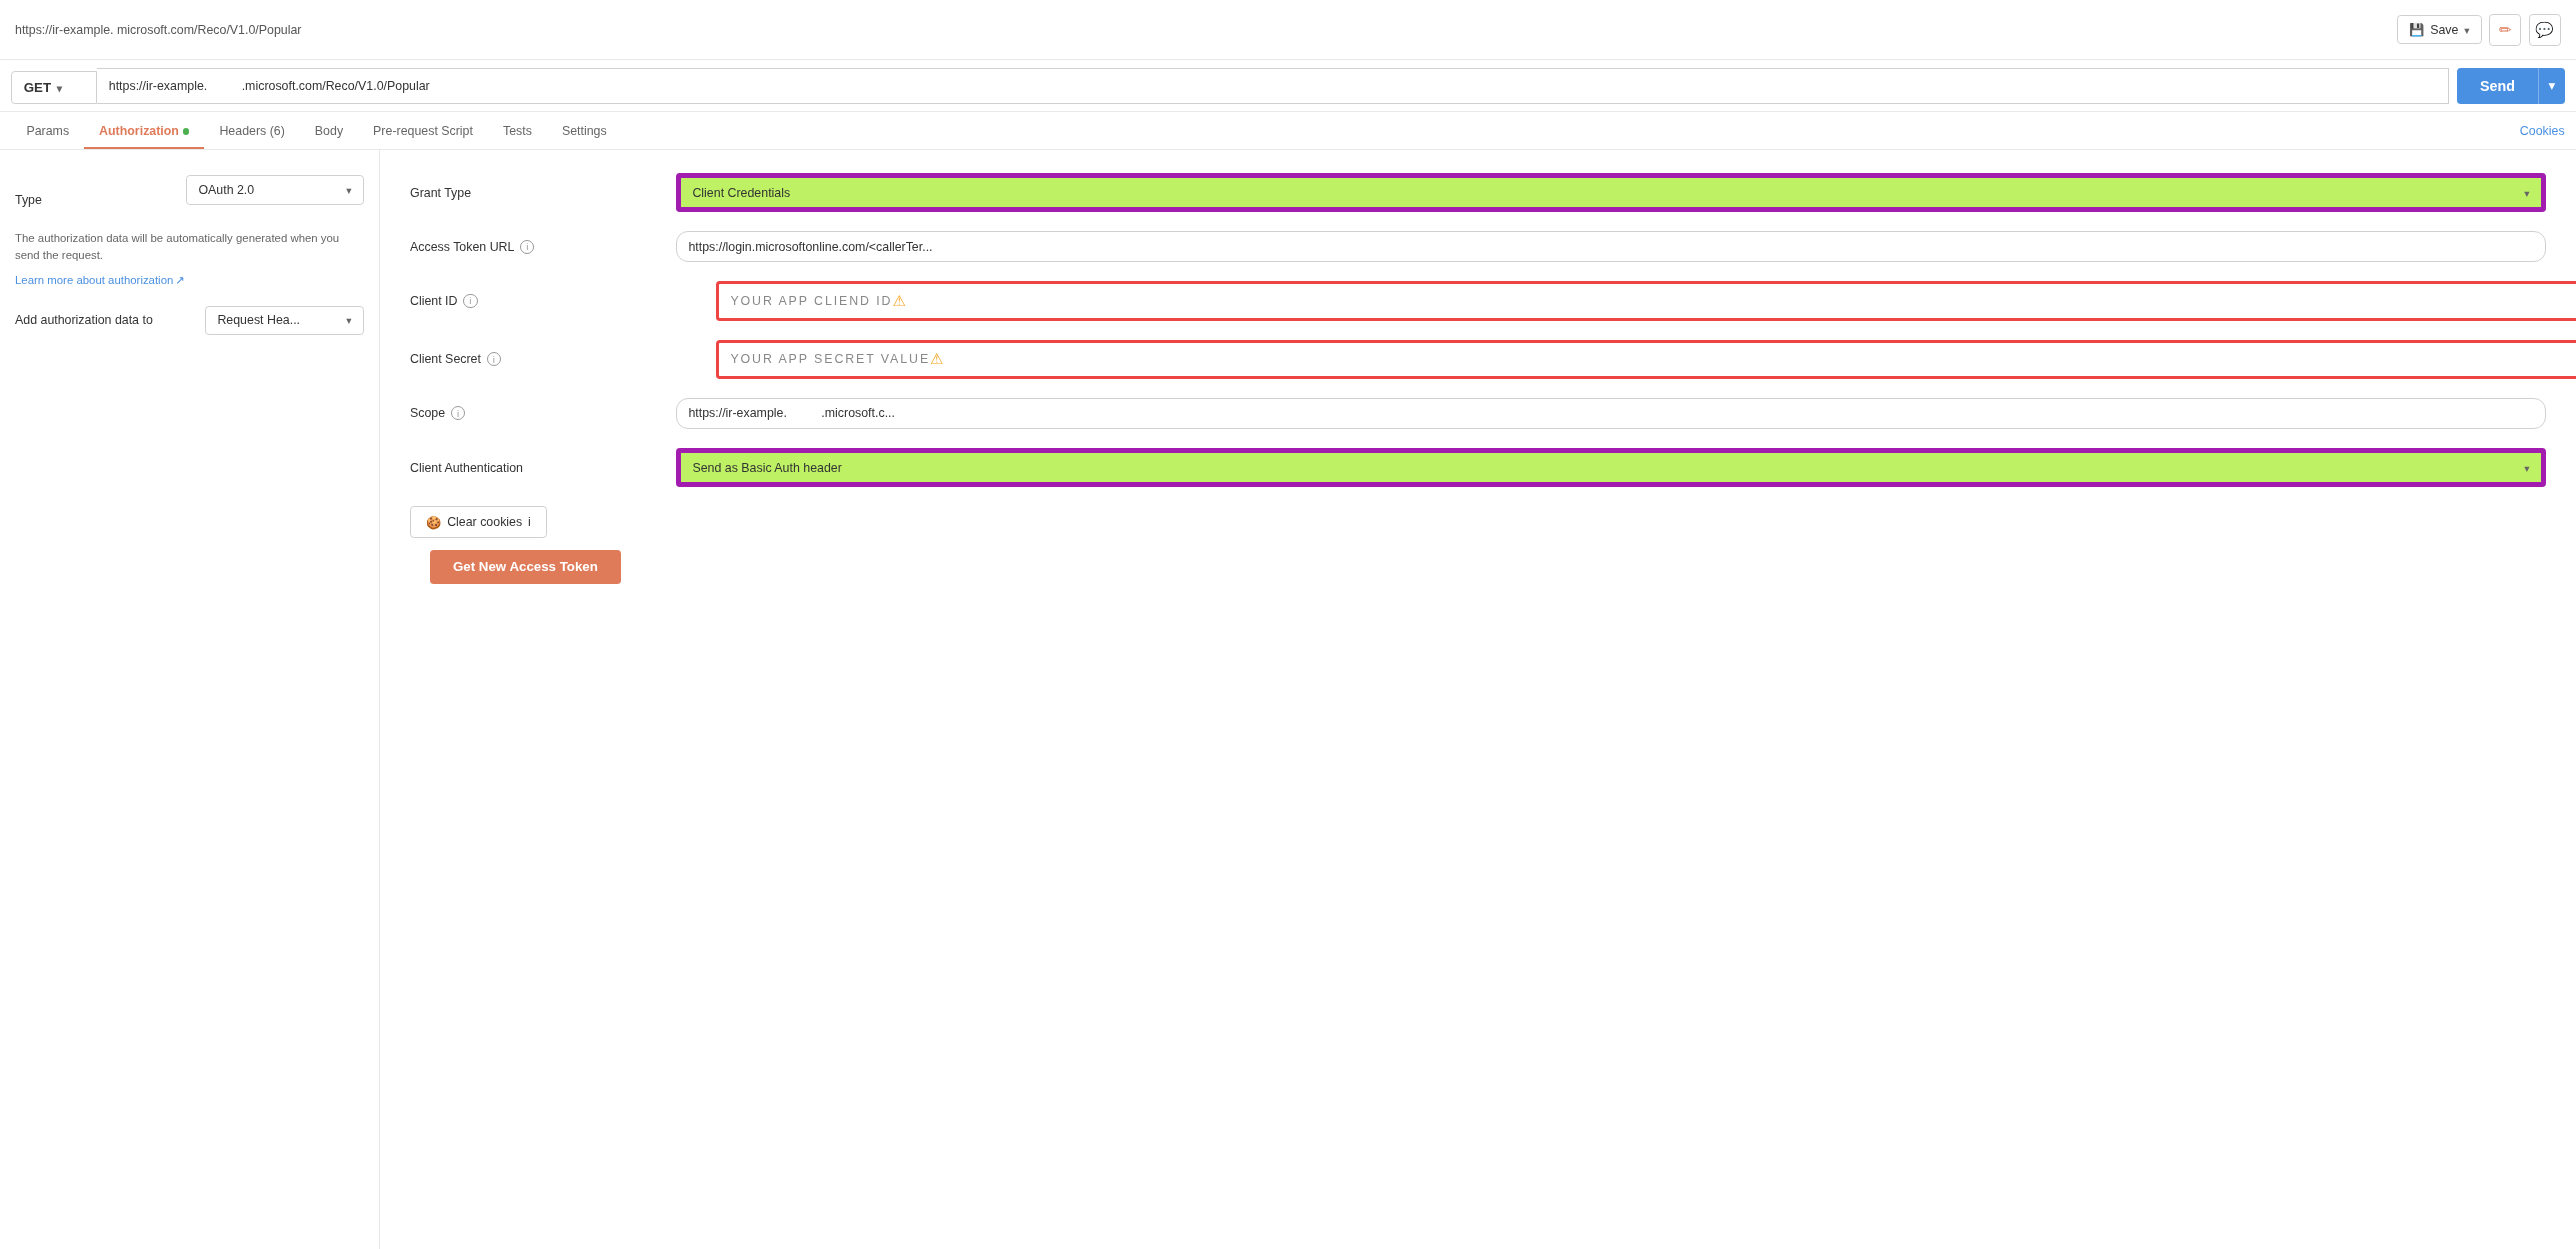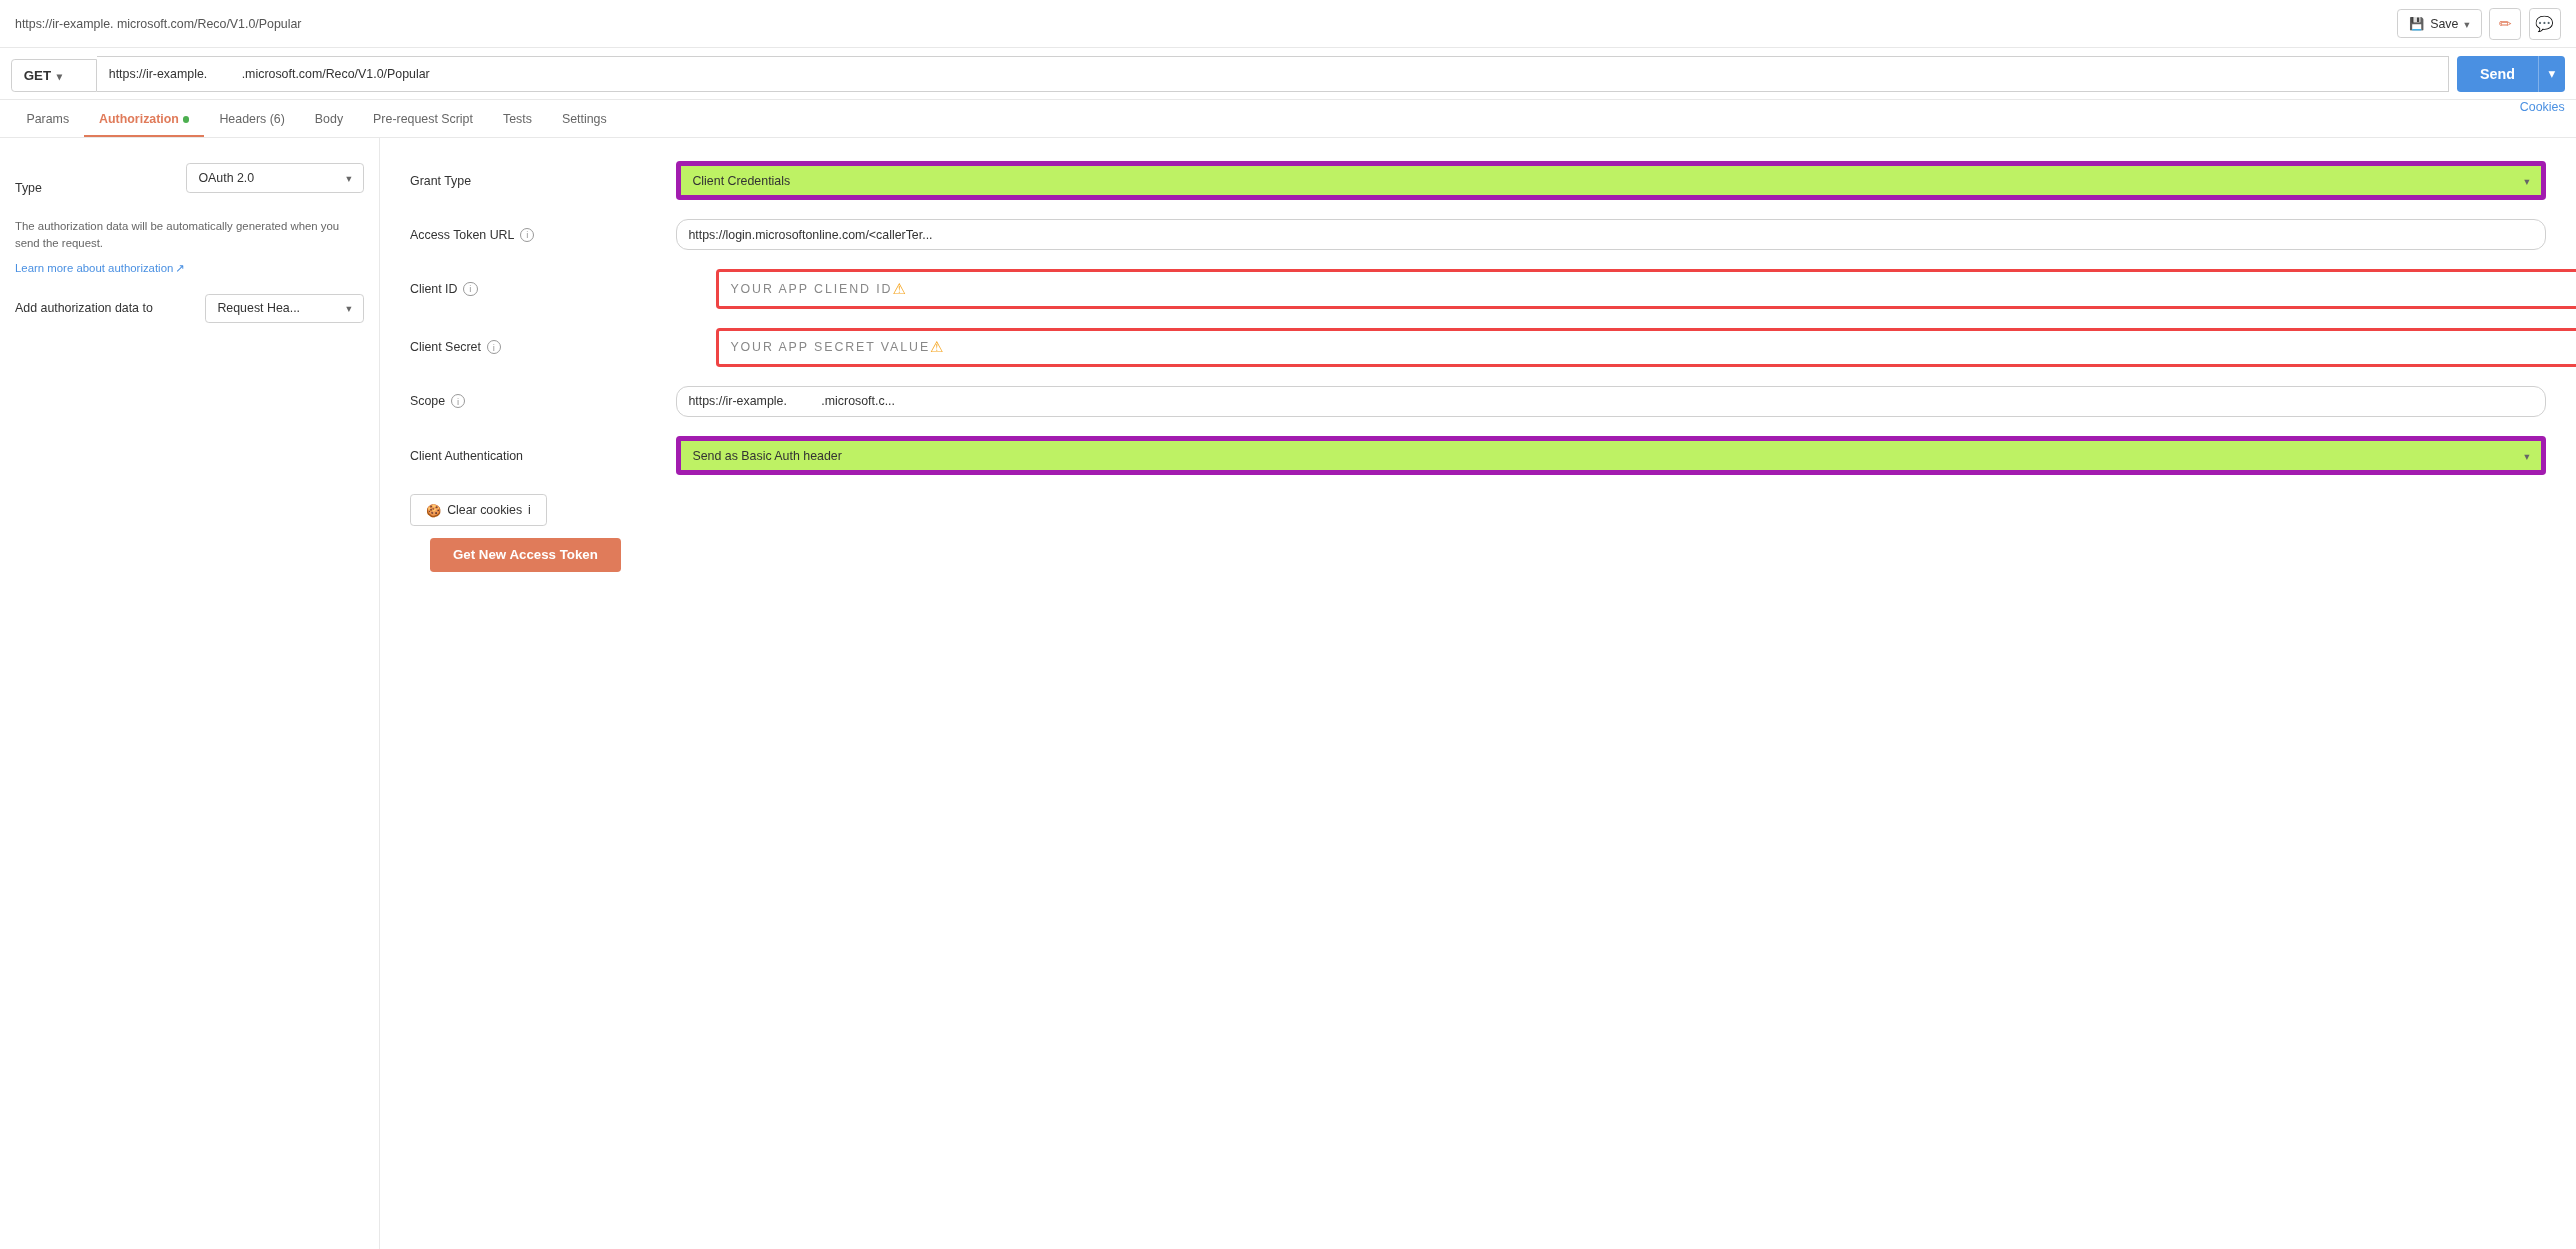--- a/index.html
+++ b/index.html
@@ -3,21 +3,21 @@
   <meta charset="utf-8">
   <style>
     * { box-sizing: border-box; margin: 0; padding: 0; }
     body { font-family: -apple-system, BlinkMacSystemFont, 'Segoe UI', Arial, sans-serif; background: #fff; font-size: 13.3px; color: #333; }
 
     
     .top-bar {
       display: flex;
       align-items: center;
       padding: 0 15px;
-      height: 48px;
+      height: 60px;
       background: #fff;
       border-bottom: 1px solid #e8e8e8;
     }
     .top-bar-url {
       flex: 1;
       font-size: 12.4px;
       color: #555;
     }
     .top-bar-actions {
       display: flex;
@@ -106,21 +106,21 @@
       border-left: 1px solid rgba(255,255,255,0.3);
       padding: 7.6px 9.5px;
       cursor: pointer;
       border-radius: 0 3.8px 3.8px 0;
       height: 36px;
     }
 
     
     .tabs {
       display: flex;
-      align-items: flex-start;
+      align-items: center;
       border-bottom: 1px solid #e8e8e8;
       padding: 0 11.4px;
     }
     .tab {
       padding: 11.4px 15px;
       font-size: 12.4px;
       color: #666;
       cursor: pointer;
       position: relative;
       white-space: nowrap;

